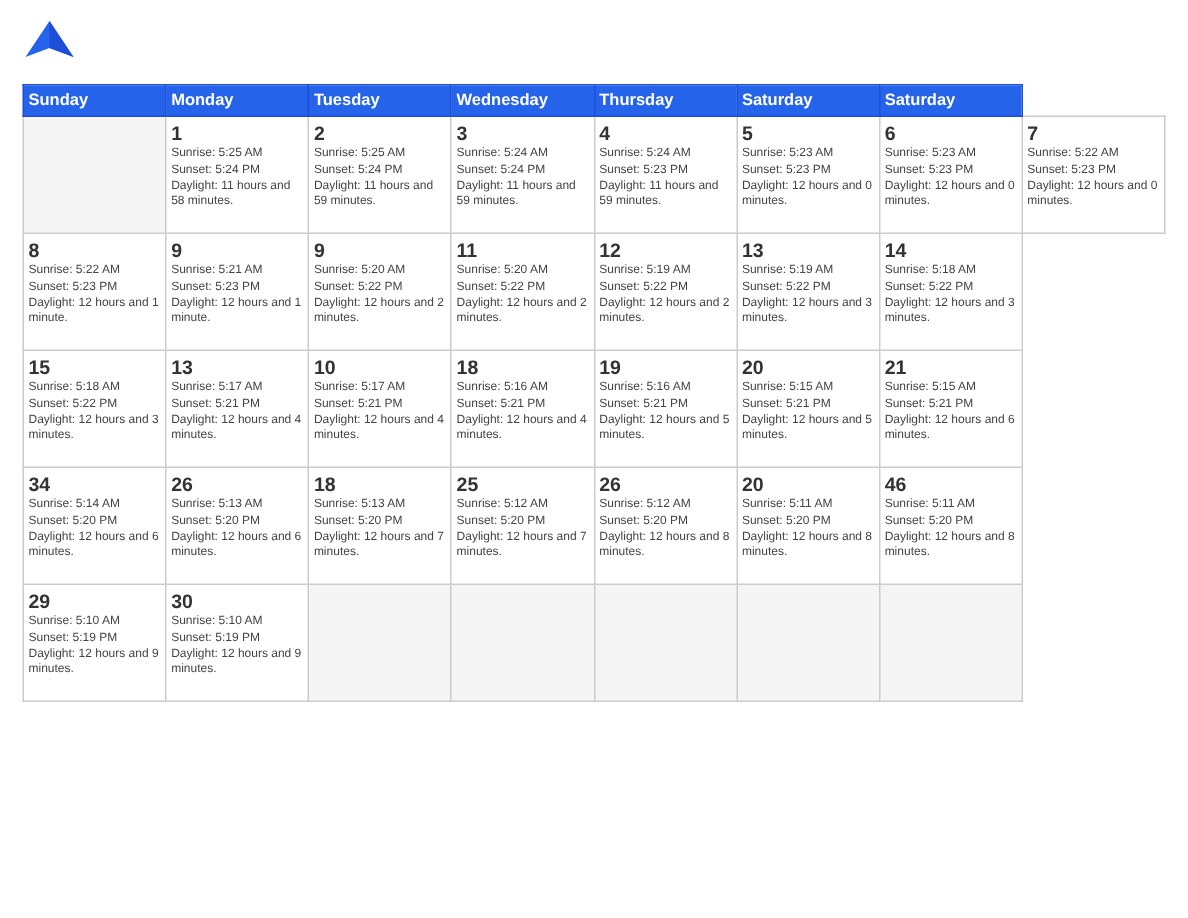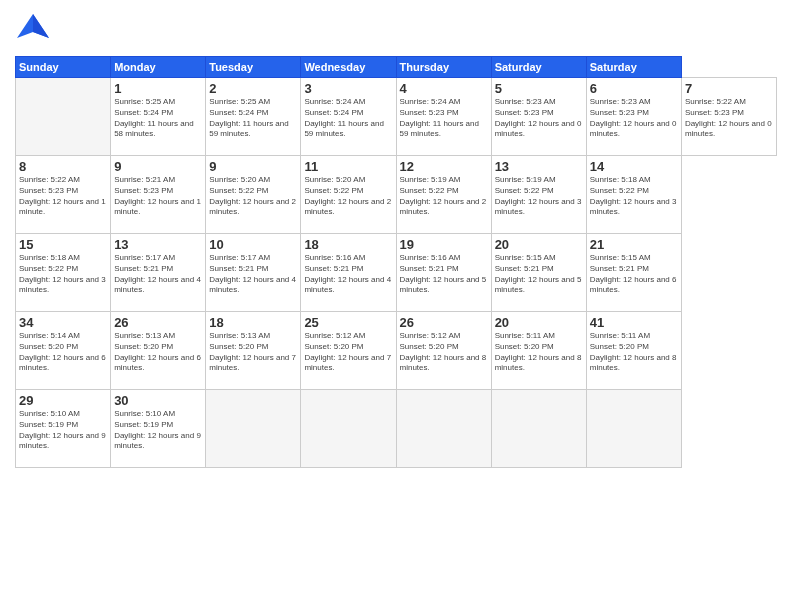--- a/index.html
+++ b/index.html
@@ -246,21 +246,21 @@
           </td>
           <td>
             <span class="day-num">26</span>
             <div class="day-info">Sunrise: 5:12 AM<br>Sunset: 5:20 PM<br>Daylight: 12 hours and 8 minutes.</div>
           </td>
           <td>
             <span class="day-num">20</span>
             <div class="day-info">Sunrise: 5:11 AM<br>Sunset: 5:20 PM<br>Daylight: 12 hours and 8 minutes.</div>
           </td>
           <td>
-            <span class="day-num">41</span>
+            <span class="day-num">46</span>
             <div class="day-info">Sunrise: 5:11 AM<br>Sunset: 5:20 PM<br>Daylight: 12 hours and 8 minutes.</div>
           </td>
         </tr>
         <tr>
           <td>
             <span class="day-num">29</span>
             <div class="day-info">Sunrise: 5:10 AM<br>Sunset: 5:19 PM<br>Daylight: 12 hours and 9 minutes.</div>
           </td>
           <td>
             <span class="day-num">30</span>

